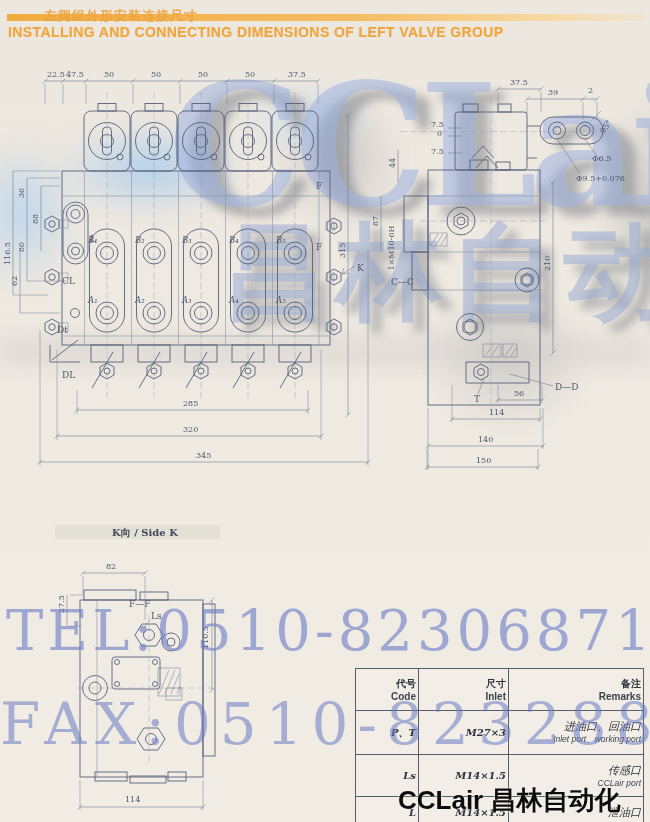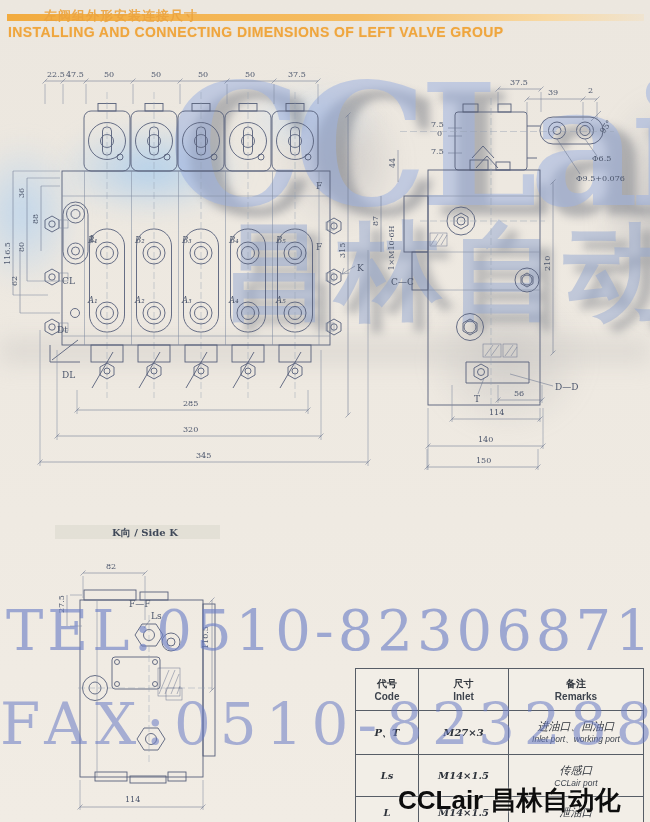--- a/index.html
+++ b/index.html
@@ -45,21 +45,21 @@
   svg text{font-family:"DejaVu Serif",serif;fill:#4c566c;}
   .dt{font-size:8px;}
   .pl{font-size:8.5px;font-style:italic;}
   .sl{font-size:9px;}
   .kband{fill:#dedbd2;opacity:.7;}
   .ktitle{font-size:10px;font-weight:bold;fill:#3f4858;}
   
   .ports-table{position:absolute;left:355px;top:668px;z-index:5;width:288px;border-collapse:collapse;
                background:rgba(243,240,233,.6);border:1.5px solid #4f555e;
                font-family:"Liberation Sans",sans-serif;table-layout:fixed;}
-  .ports-table td,.ports-table th{border:1px solid #575d66;text-align:center;vertical-align:middle;
+  .ports-table td,.ports-table th{border:1px solid #575d66;text-align:right;vertical-align:middle;
                padding:8px 2px;color:#2e333b;}
   .ports-table col.c1{width:63px;} .ports-table col.c2{width:90px;} .ports-table col.c3{width:135px;}
   .th-cn{font-size:10px;font-weight:bold;} .th-en{font-size:10px;font-weight:bold;color:#3d434d;}
   .cell-code,.cell-size{font-size:10px;font-weight:bold;font-family:"DejaVu Serif",serif;color:#333a48;}
   .rm-cn{font-size:11px;} .rm-en{font-size:8.5px;color:#3d434d;}
   tr.hrow{height:30px;} tr.drow{height:28px;font-style:italic;}
   
   .brand-footer{position:absolute;left:398px;top:783px;z-index:7;font-family:"Liberation Sans",sans-serif;
                 font-size:26px;font-weight:600;color:#0d0d0d;white-space:nowrap;
                 text-shadow:0 0 3px rgba(245,243,238,.9);}

